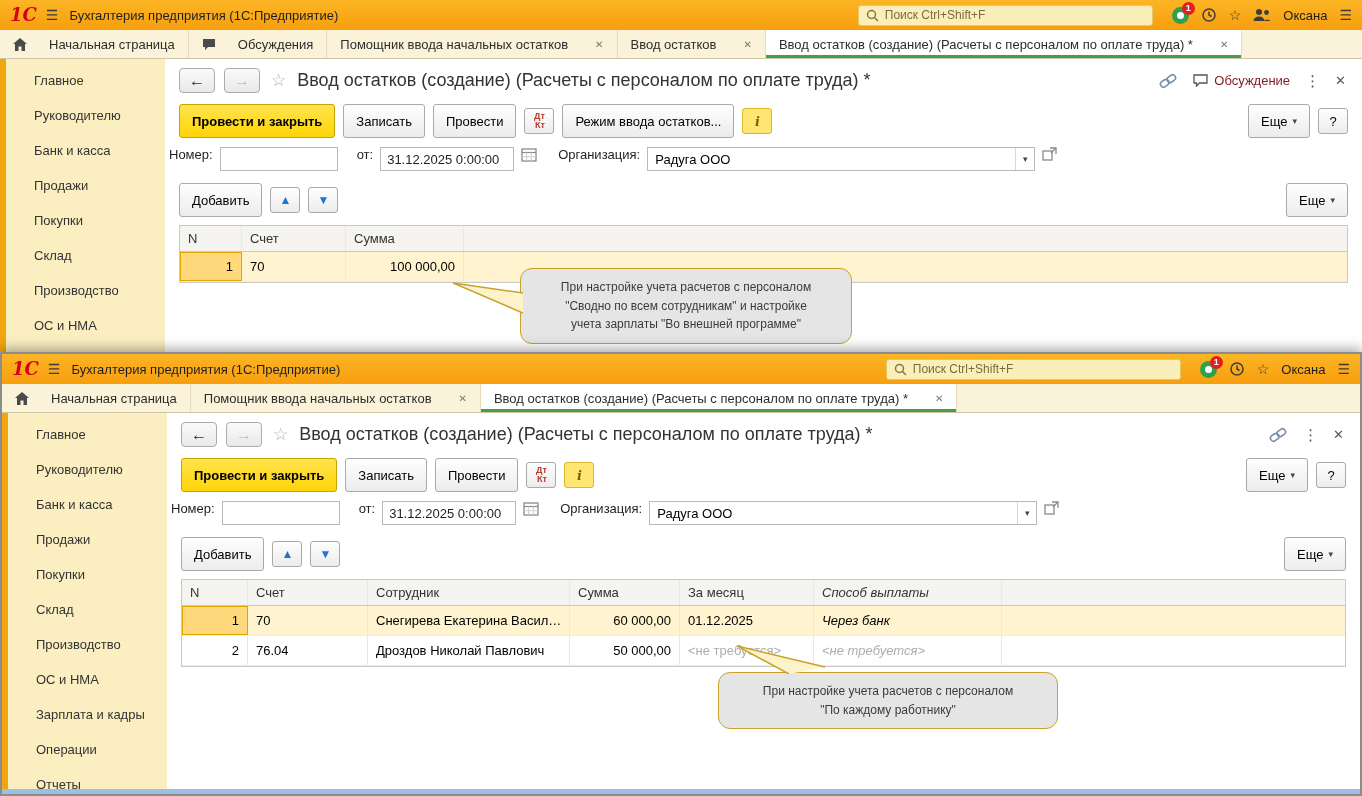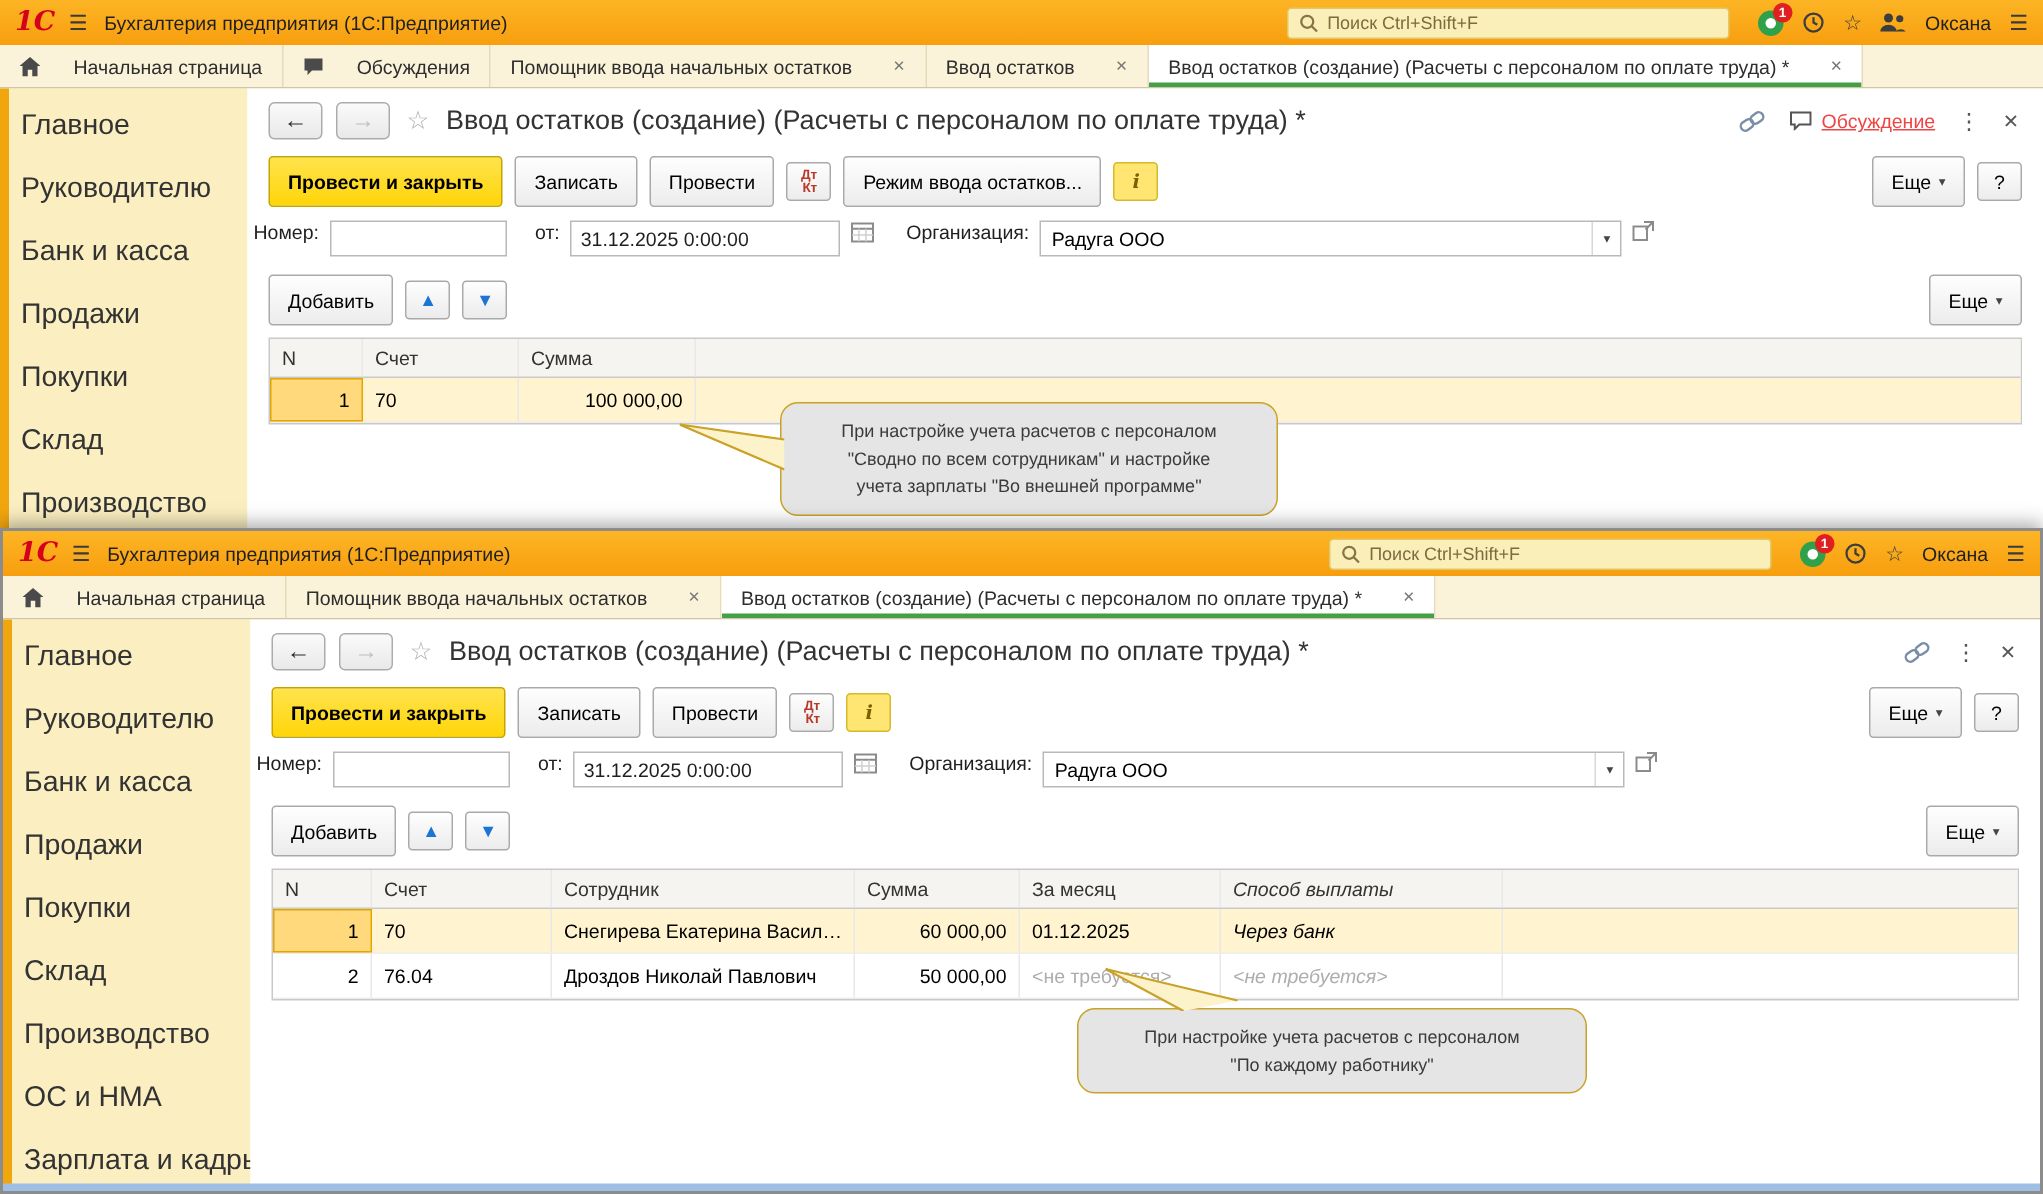--- a/index.html
+++ b/index.html
@@ -31,31 +31,31 @@
 
   
   .tabbar { height:29px; background:#FBF3D9; display:flex; border-bottom:1px solid #CFC6A8; }
   .tab { display:flex; align-items:center; gap:22px; padding:0 13px; font-size:13px; color:#2d2d2d; border-right:1px solid #E6DCBC; white-space:nowrap; }
   .tab.active { background:#fff; box-shadow:inset 0 -3px 0 #43A047; }
   .tab-close { font-size:10px; color:#777; margin-left:5px; }
 
   
   .wbody { display:flex; height:calc(100% - 59px); }
   .sidebar { width:165px; background:#FBEFC1; border-left:6px solid #F2A60E; padding-top:4px; flex-shrink:0; overflow:hidden; }
-  .side-item { padding:10px 8px; font-size:19px; color:#333; white-space:nowrap; }
+  .side-item { padding:10px 28px; font-size:13px; color:#333; white-space:nowrap; }
   .content { flex:1; background:#fff; position:relative; overflow:hidden; display:flex; flex-direction:column; }
 
   
   .doc-header { display:flex; align-items:center; gap:9px; padding:9px 14px 6px; }
   .nav-btn { width:36px; height:25px; border:1px solid #ABABAB; border-radius:4px; background:linear-gradient(#FAFAFA,#E9E9E9); display:inline-flex; align-items:center; justify-content:center; font-size:16px; font-weight:bold; color:#2b2b2b; }
   .nav-btn.disabled { color:#BFBFBF; font-weight:normal; }
   .fav-star { font-size:17px; color:#B0B0B0; margin:0 2px; }
   .doc-title { font-size:18px; color:#333; white-space:nowrap; overflow:hidden; }
   .doc-right { margin-left:auto; display:flex; align-items:center; gap:15px; padding-right:2px; flex-shrink:0; }
-  .disc { display:flex; align-items:center; gap:6px; font-size:13px; color:#ef4444;text-decoration:underline; }
+  .disc { display:flex; align-items:center; gap:6px; font-size:13px; color:#7f1d1d; }
   .dots { font-size:15px; color:#555; }
   .close-x { font-size:13px; color:#555; }
 
   
   .toolbar { display:flex; align-items:center; gap:8px; padding:5px 14px; }
   .btn { height:26px; padding:16px 12px; border:1px solid #A9A9A9; border-radius:3px; background:linear-gradient(#FEFEFE,#ECECEC); font-size:13px; color:#000; display:inline-flex; align-items:center; justify-content:center; gap:5px; font-family:inherit; white-space:nowrap; }
   .btn.primary { background:linear-gradient(#FFE34D,#FFD508); border-color:#C4A500; font-weight:bold; }
   .btn.icon-btn { width:30px; padding:0; }
   .info-btn { background:#FFE571; border-color:#D8B92B; color:#7d5f00; font-weight:bold; font-style:italic; font-family:"DejaVu Serif", serif; width:27px; }
   .spacer { flex:1; }
@@ -63,21 +63,21 @@
   .dtkt { display:flex; flex-direction:column; line-height:1; font-size:9px; font-weight:bold; color:#B93A2B; }
   .dtkt .dt { align-self:flex-start; }
   .dtkt .kt { align-self:flex-end; }
   .blue-arrow { color:#1C74D4; font-size:12px; line-height:1; }
 
   
   .fields { display:flex; align-items:flex-start; gap:7px; padding:4px 4px 7px; font-size:13px; }
   .lbl { color:#1f1f1f; white-space:nowrap; }
   .input { height:24px; border:1px solid #B9B9B9; background:#fff; padding:0 6px; display:flex; align-items:center; font-size:13px; color:#1f1f1f; }
   .number-input { width:118px; margin-right:12px; }
-  .date-input { width:180px; }
+  .date-input { width:134px; }
   .org-lbl { margin-left:14px; }
   .combo { width:388px; height:24px; border:1px solid #B9B9B9; display:flex; align-items:stretch; background:#fff; }
   .combo-text { flex:1; padding:0 7px; display:flex; align-items:center; white-space:nowrap; overflow:hidden; }
   .combo-arrow { width:19px; border-left:1px solid #D8D8D8; display:flex; align-items:center; justify-content:center; font-size:9px; color:#444; }
   .fld-icon { display:flex; align-items:center; }
 
   
   .table { margin:3px 14px 0; border:1px solid #C9C9C9; font-size:13px; }
   .trow { display:flex; height:30px; border-bottom:1px solid #EDEDED; background:#fff; }
   .trow.thead { height:26px; background:#F5F4F0; border-bottom:1px solid #C9C9C9; }

